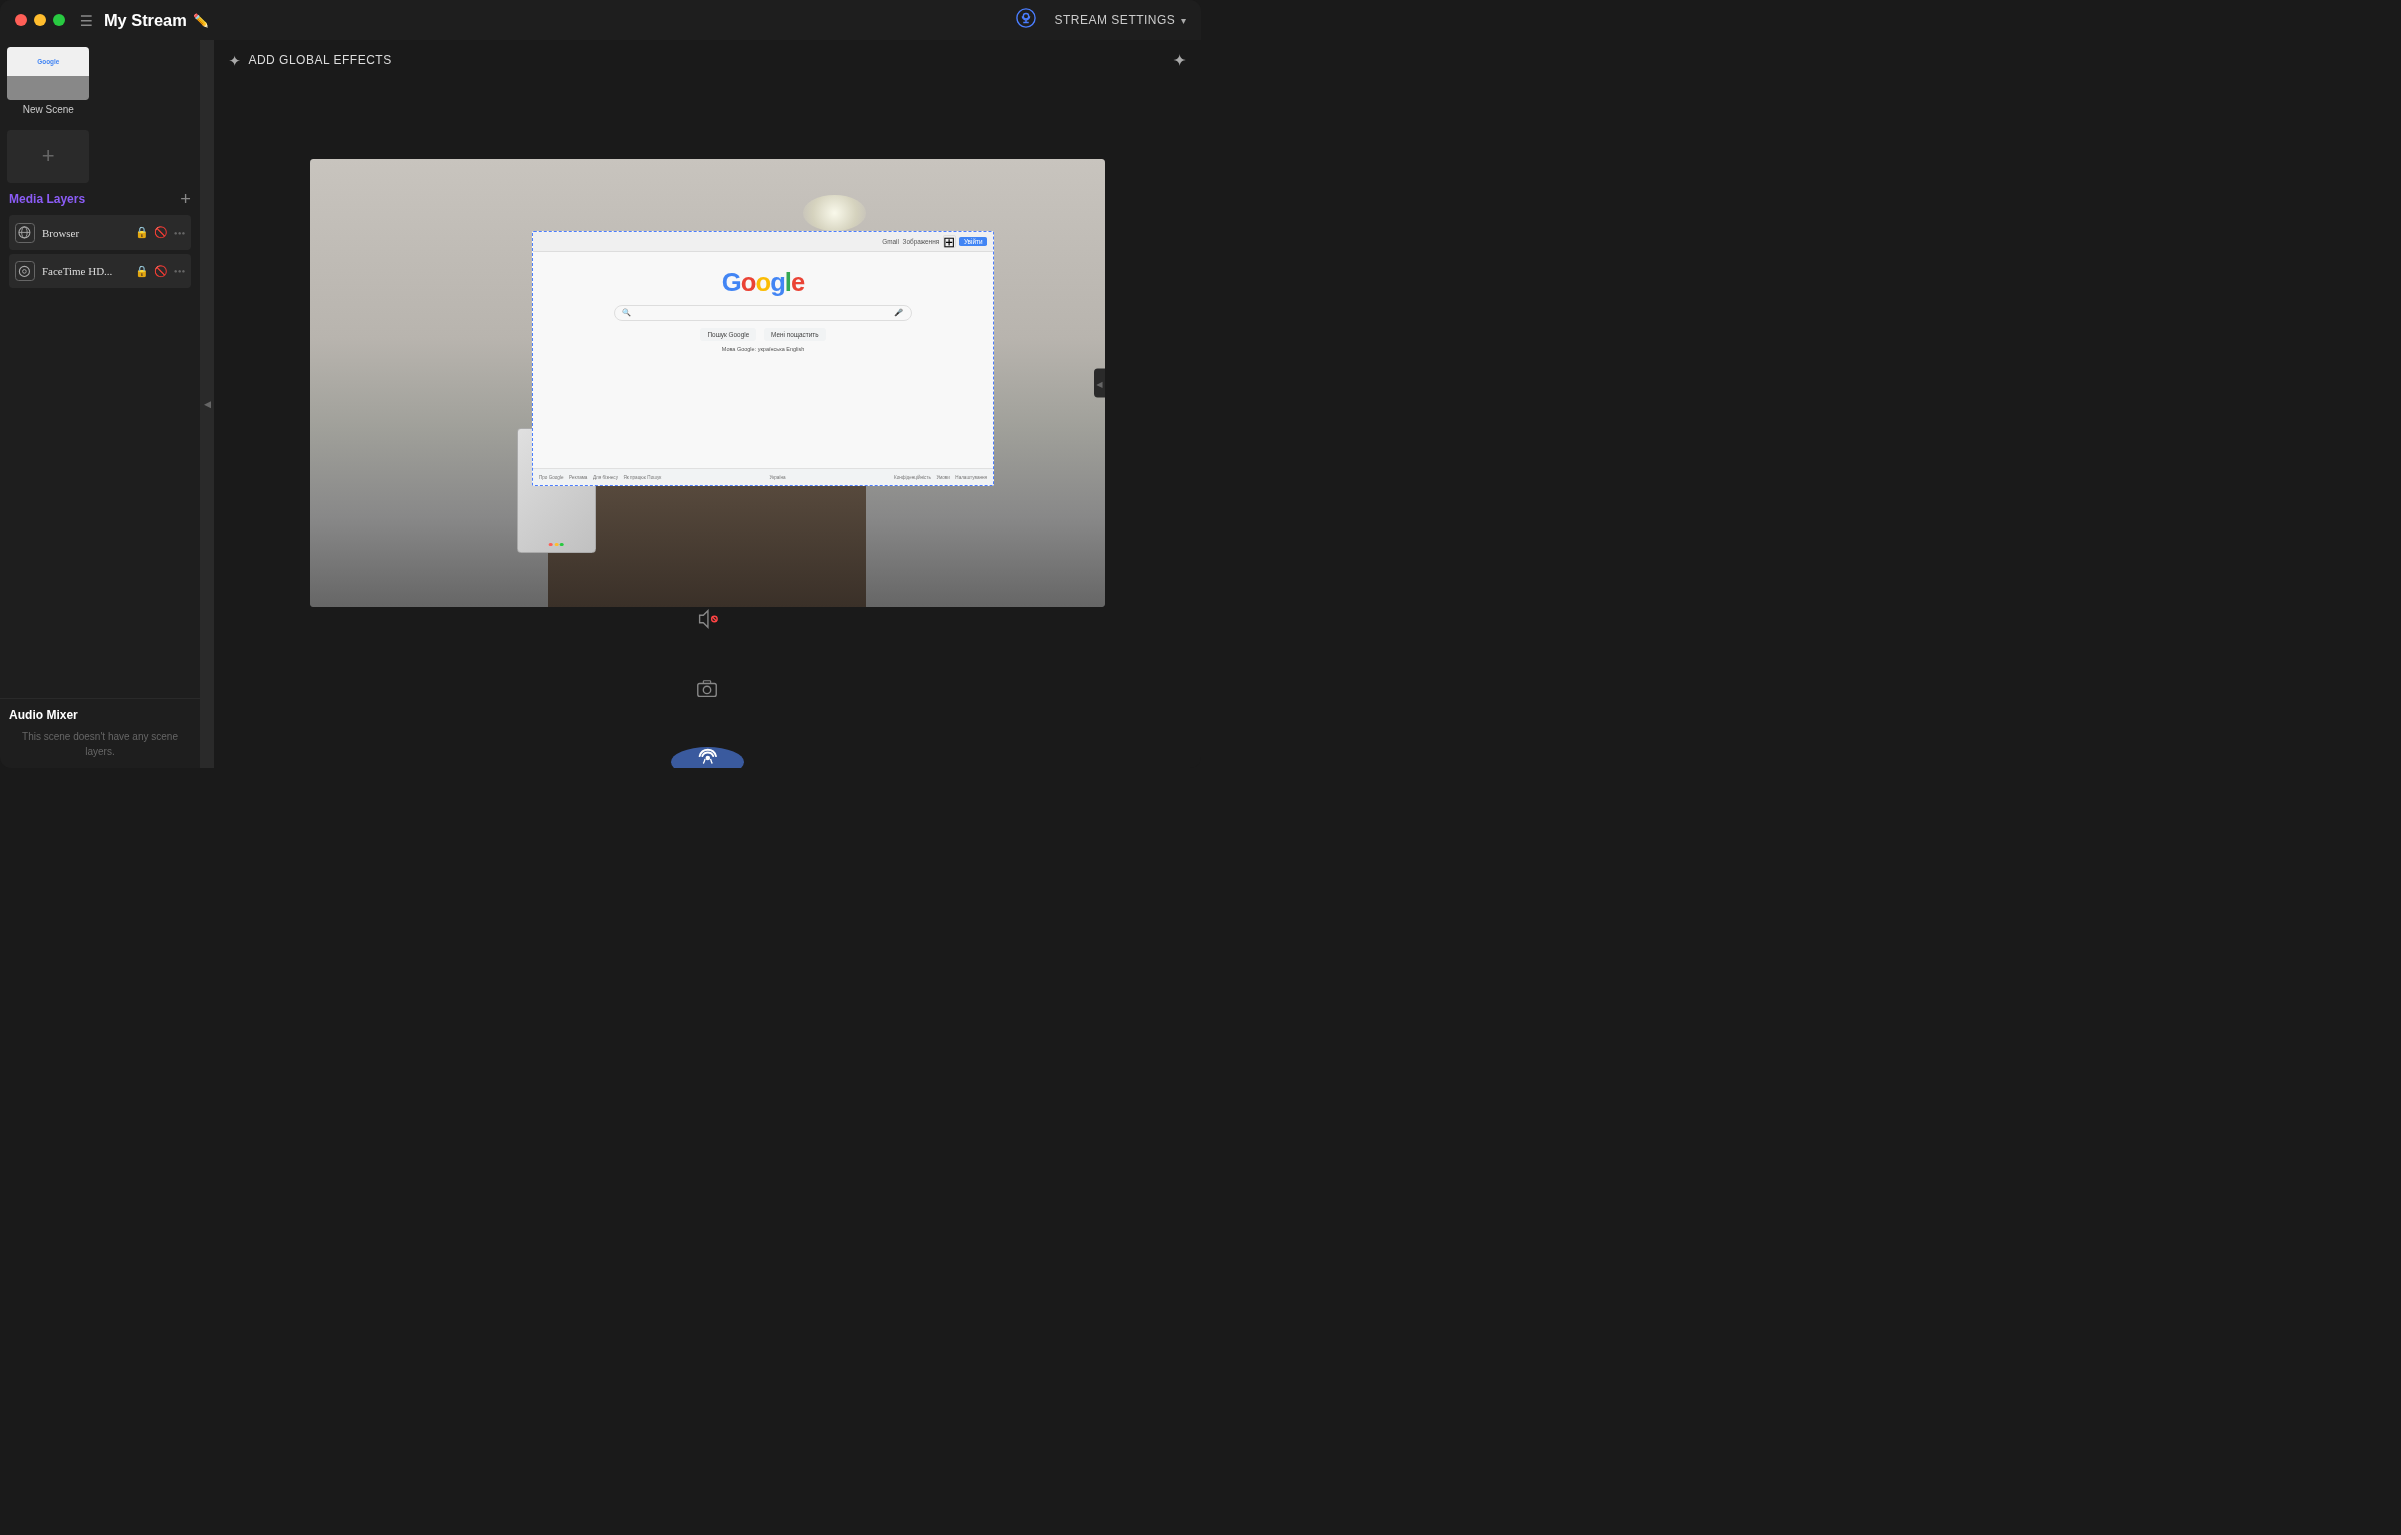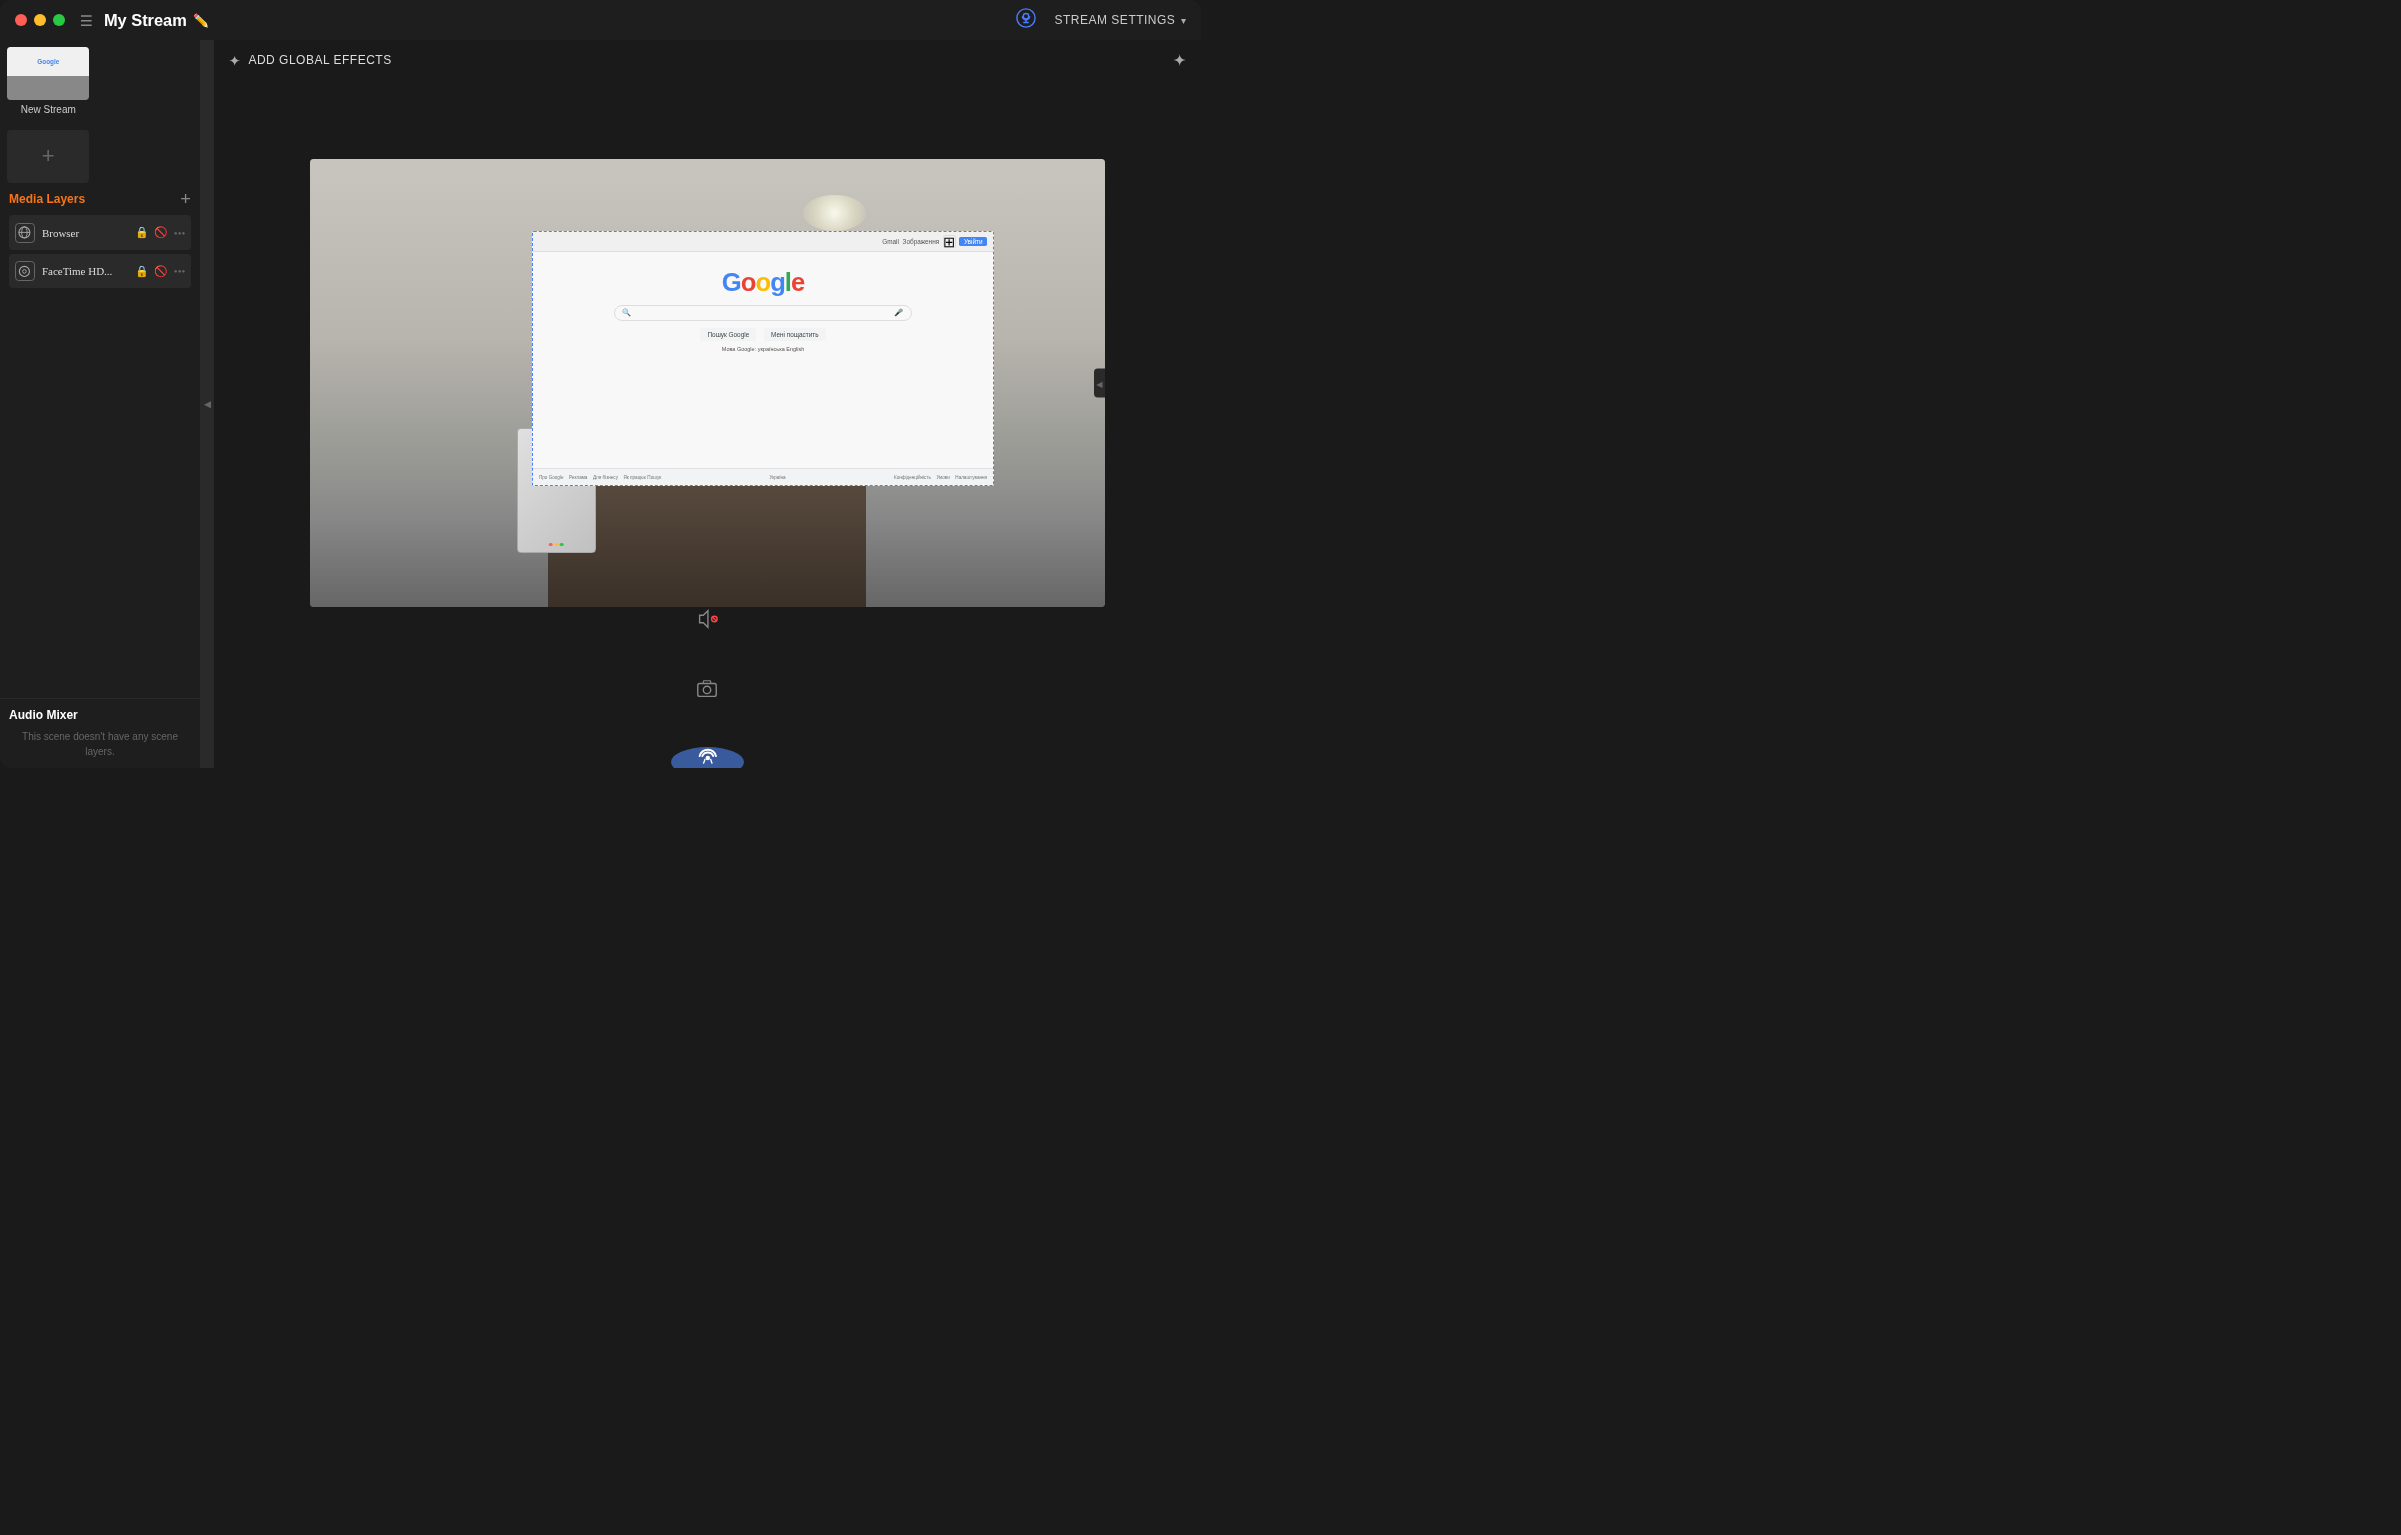--- a/index.html
+++ b/index.html
@@ -181,21 +181,21 @@
     }
 
     .section-header {
       display: flex;
       align-items: center;
       justify-content: space-between;
       margin-bottom: 7.3px;
     }
 
     .section-title {
-      color: #f97316;
+      color: #8b5cf6;
       font-size: 12px;
       font-weight: 600;
     }
 
     .add-layer-btn {
       color: #888;
       font-size: 18.3px;
       cursor: pointer;
       line-height: 1;
     }
@@ -553,21 +553,21 @@
     <div class="scenes-panel">
       <div class="scene-item">
         <div class="scene-thumbnail">
           <div class="scene-thumbnail-inner">
             <div class="thumb-browser">
               <span style="color:#4285f4;font-weight:bold;font-size:6.4px;">Google</span>
             </div>
             <div class="thumb-camera"></div>
           </div>
         </div>
-        <span class="scene-label">New Stream</span>
+        <span class="scene-label">New Scene</span>
       </div>
     </div>
 
     <div class="add-scene-btn">+</div>
 
     <div class="media-layers-section">
       <div class="section-header">
         <span class="section-title">Media Layers</span>
         <span class="add-layer-btn">+</span>
       </div>

